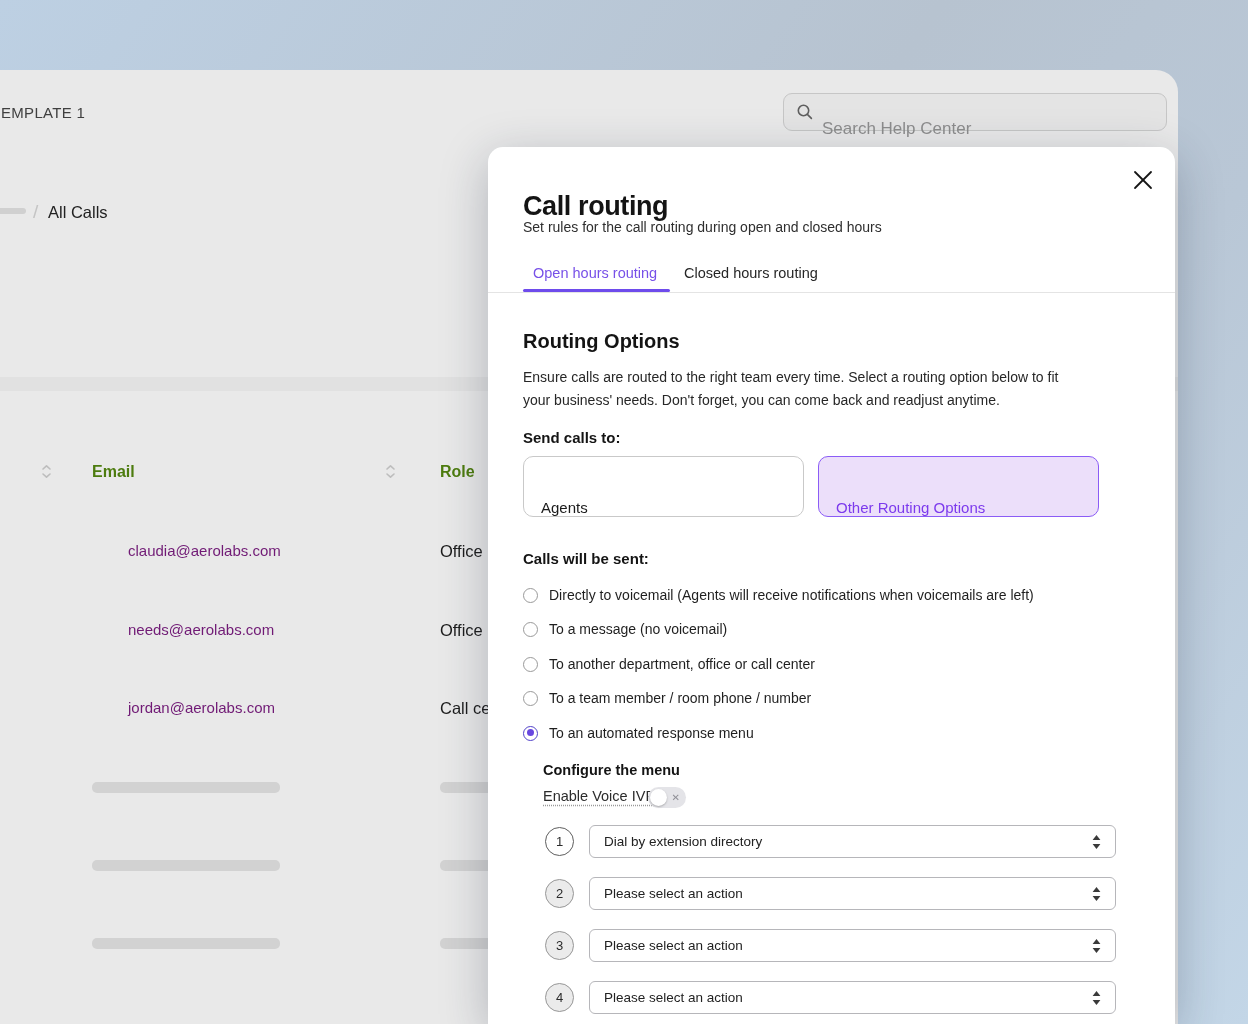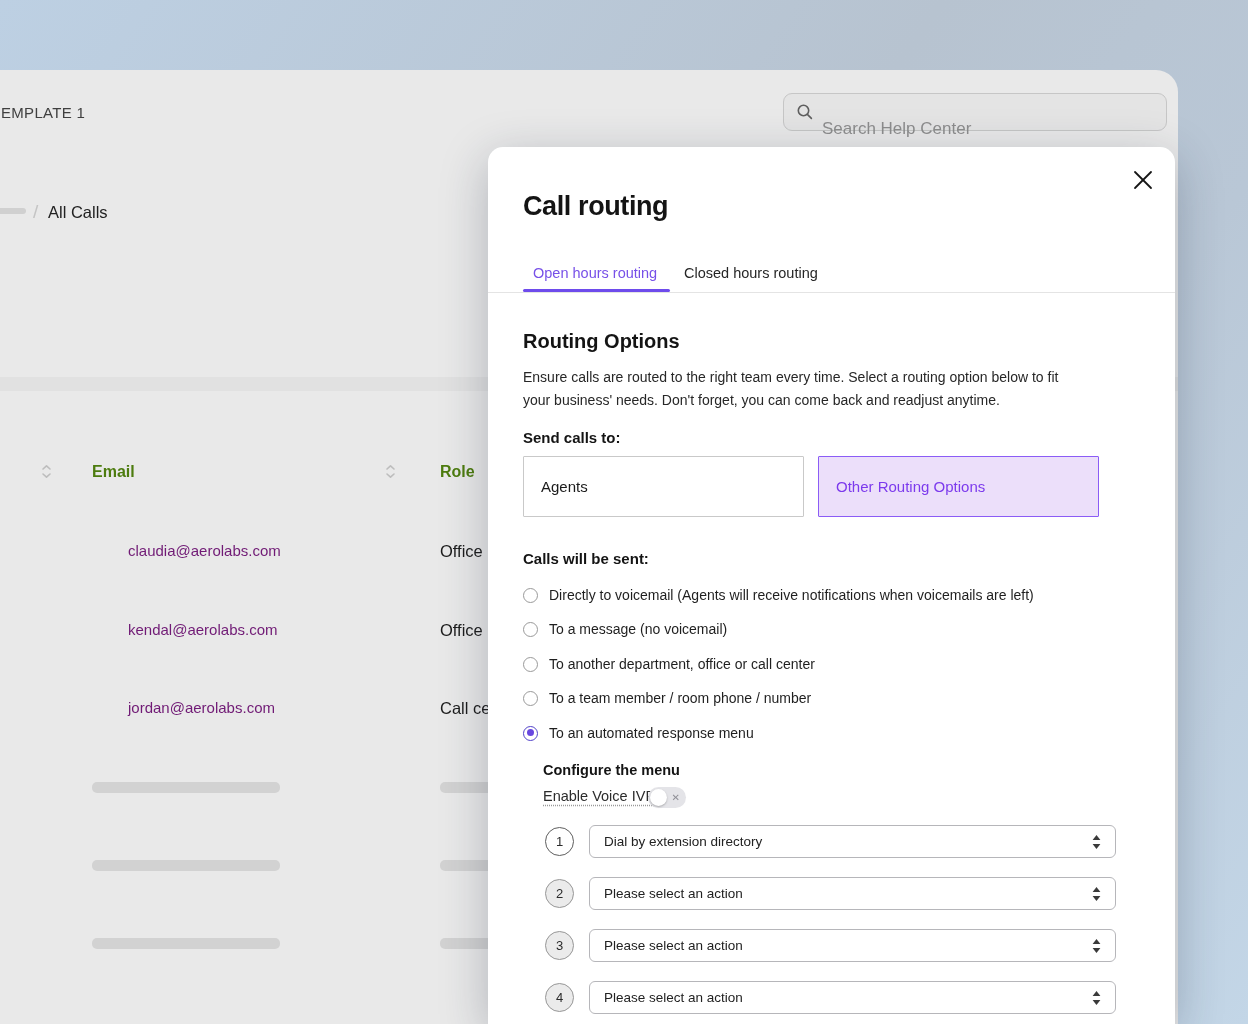--- a/index.html
+++ b/index.html
@@ -57,22 +57,22 @@
   .m-tab.idle   { color:#262626; }
   .m-tab-underline { left:35px; top:142px; width:147px; height:3px; background:#6e4bec; border-radius:2px; }
   .m-divider { left:0; top:145px; width:687px; height:1px; background:#e4e4e4; }
 
   .m-h2 { left:35px; top:183px; font-size:20px; font-weight:700; color:#141414; }
   .m-desc { left:35px; font-size:14px; color:#272727; line-height:23px; }
 
   .m-label { left:35px; font-size:15px; font-weight:700; color:#141414; }
 
   .opt-card {
-    top:309px; height:61px; width:281px; border-radius:1px;
-    display:flex; align-items:center; padding:0 17px; font-size:15px; cursor:pointer;
+    top:309px; height:61px; width:281px; border-radius:10px;
+    display:flex; align-items:flex-end; padding:0 17px; font-size:15px; cursor:pointer;
   }
   .opt-card.plain { left:35px; background:#fff; border:1px solid #c9c9c9; color:#1b1b1b; }
   .opt-card.selected { left:330px; background:#ecdffa; border:1px solid #8b5cf6; color:#7c3aed; }
 
   .radio-row { left:35px; height:16px; display:flex; align-items:center; gap:11px; }
   .radio-dot { width:15px; height:15px; border-radius:50%; flex:0 0 15px; background:#fff; border:1.5px solid #9a9a9a; }
   .radio-dot.on { border:1.5px solid #5243c9; position:relative; }
   .radio-dot.on::after { content:""; position:absolute; left:2.5px; top:2.5px; width:7px; height:7px; border-radius:50%; background:#6847e0; }
   .radio-label { font-size:14px; color:#1f1f1f; white-space:nowrap; }
 
@@ -128,21 +128,21 @@
 <div class="abs sort-icon" style="left:385px;top:464px">
   <svg width="11" height="15" viewBox="0 0 11 15">
       <polyline points="2,5 5.5,1.8 9,5" fill="none" stroke="#bdbdbd" stroke-width="1.6" stroke-linecap="round" stroke-linejoin="round"></polyline>
       <polyline points="2,10 5.5,13.2 9,10" fill="none" stroke="#bdbdbd" stroke-width="1.6" stroke-linecap="round" stroke-linejoin="round"></polyline>
     </svg>
 </div>
 <div class="abs th" style="left:440px;top:463px">Role</div>
 
 <div class="abs cell-email" style="left:92px;top:542px">claudia@aerolabs.com</div>
 <div class="abs cell-role" style="left:440px;top:542px">Office</div>
-<div class="abs cell-email" style="left:92px;top:621px">kendal@aerolabs.com</div>
+<div class="abs cell-email" style="left:92px;top:621px">needs@aerolabs.com</div>
 <div class="abs cell-role" style="left:440px;top:621px">Office</div>
 <div class="abs cell-email" style="left:92px;top:699px">jordan@aerolabs.com</div>
 <div class="abs cell-role" style="left:440px;top:699px">Call ce</div>
 
 <div class="abs skel" style="left:92px;top:782px;width:188px"></div>
 <div class="abs skel" style="left:440px;top:782px;width:85px"></div>
 <div class="abs skel" style="left:92px;top:860px;width:188px"></div>
 <div class="abs skel" style="left:440px;top:860px;width:85px"></div>
 <div class="abs skel" style="left:92px;top:938px;width:188px"></div>
 <div class="abs skel" style="left:440px;top:938px;width:85px"></div>
@@ -150,20 +150,21 @@
 <div class="abs modal">
 
   <div class="abs m-close">
     <svg width="22" height="22" viewBox="0 0 22 22">
         <line x1="3" y1="3" x2="19" y2="19" stroke="#141414" stroke-width="1.8" stroke-linecap="round"></line>
         <line x1="19" y1="3" x2="3" y2="19" stroke="#141414" stroke-width="1.8" stroke-linecap="round"></line>
       </svg>
   </div>
 
   <div class="abs m-title">Call routing</div>
+  <div class="abs m-sub">Set rules for the call routing during open and closed hours</div>
 
   <div class="abs m-tab active" style="left:45px">Open hours routing</div>
   <div class="abs m-tab idle" style="left:196px">Closed hours routing</div>
   <div class="abs m-divider"></div>
   <div class="abs m-tab-underline"></div>
 
   <div class="abs m-h2">Routing Options</div>
   <div class="abs m-desc" style="top:219px">Ensure calls are routed to the right team every time. Select a routing option below to fit</div>
   <div class="abs m-desc" style="top:242px">your business' needs. Don't forget, you can come back and readjust anytime.</div>
 

